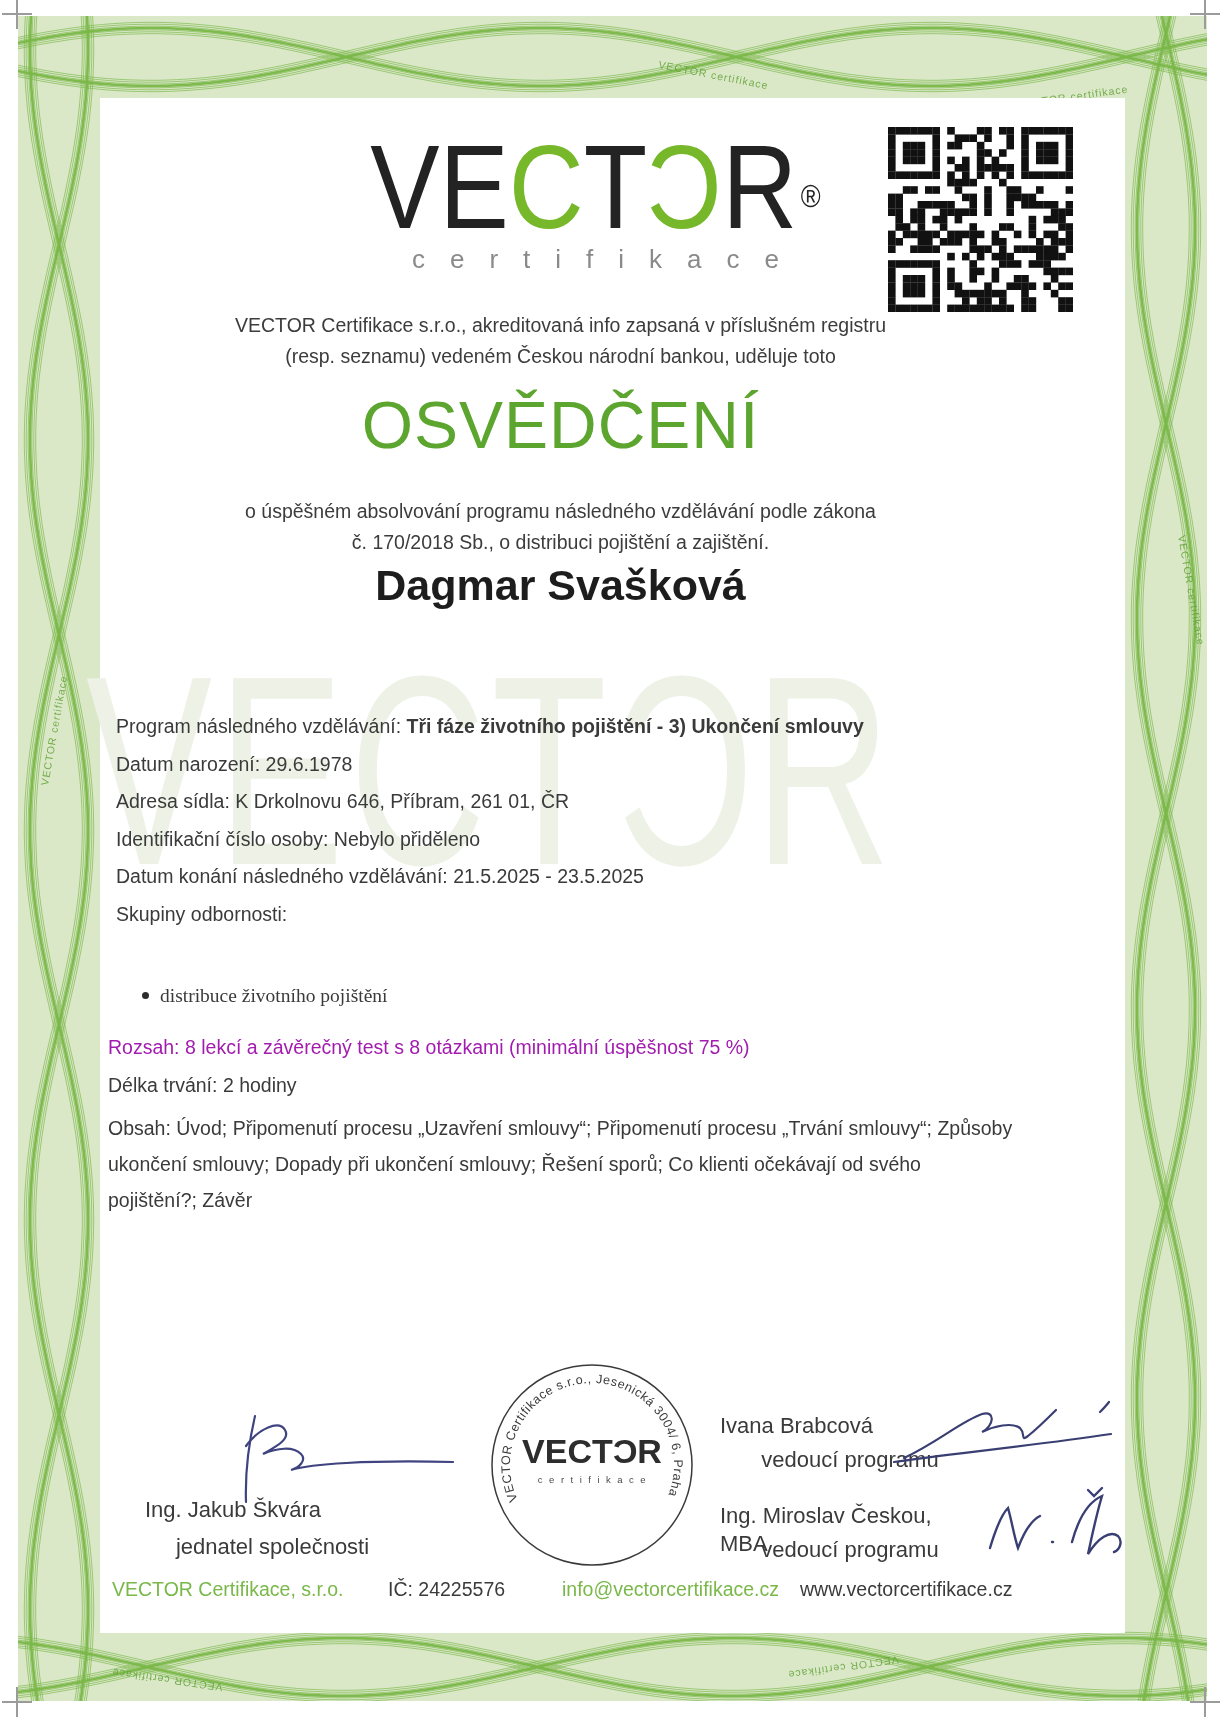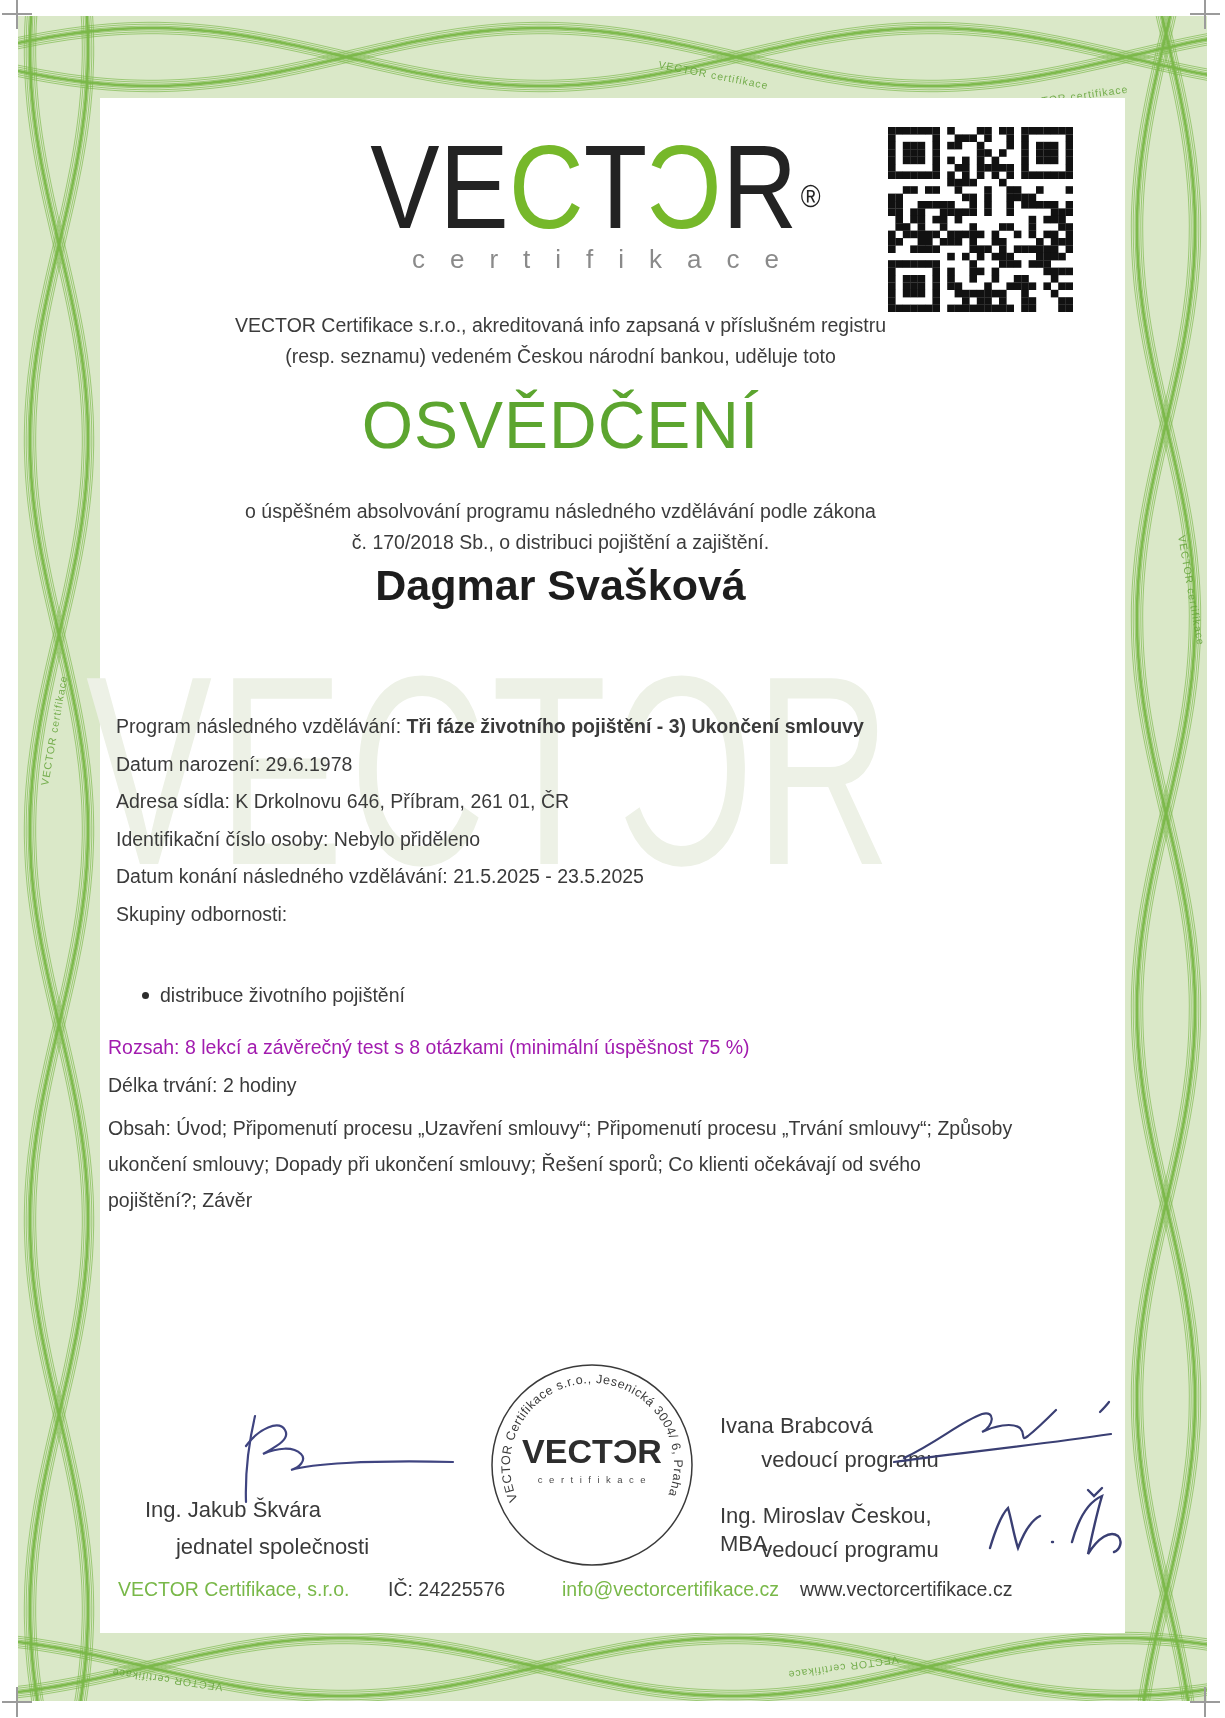--- a/index.html
+++ b/index.html
@@ -32,21 +32,21 @@
   .centered{width:100%;text-align:center;}
   .intro{position:absolute;top:212px;font-size:19.5px;line-height:31px;color:#3c3c3c;}
   .title{position:absolute;top:288px;font-size:66px;line-height:1.2;letter-spacing:1px;color:#5ca52f;font-weight:400;}
   .subtitle{position:absolute;top:398px;font-size:19.5px;line-height:31px;color:#3c3c3c;}
   .recipient{position:absolute;top:462px;font-size:43px;line-height:50px;font-weight:bold;color:#1d1d1d;}
   .details{position:absolute;top:612px;left:8px;width:905px;font-size:19.5px;color:#3a3a3a;}
   .dline{height:37.5px;line-height:23px;padding-top:5px;box-sizing:border-box;white-space:nowrap;}
   .dline .b{font-weight:bold;}
   .bullet{position:absolute;top:886px;left:0;font-size:19.5px;color:#3a3a3a;}
   .bullet .dot{position:absolute;left:34px;top:8px;width:7px;height:7px;border-radius:50%;background:#2d2d2d;}
-  .bullet .btxt{margin-left:52px;}
+  .bullet .btxt{margin-left:52px;font-family:Liberation Serif, serif;}
   .scope{position:absolute;top:938px;font-size:19.5px;color:#a21caf;}
   .duration{position:absolute;top:976px;font-size:19.5px;color:#3a3a3a;text-align:right;}
   .content-desc{position:absolute;top:1012px;width:905px;font-size:19.5px;line-height:36px;color:#3a3a3a;}
   
   .sig-svg{position:absolute;z-index:4;}
   .sig-name{position:absolute;z-index:4;text-align:left;font-size:22px;line-height:28px;color:#3a3a3a;}
   .sig-role{position:absolute;z-index:4;text-align:center;font-size:22px;line-height:28px;color:#3a3a3a;}
   .seal-wrap{position:absolute;left:489px;top:1362px;width:206px;height:206px;z-index:4;}
   .seal-logo{position:absolute;left:0;top:72px;width:100%;text-align:center;font-size:34px;font-weight:600;
              color:#2d2d2d;line-height:1;}
@@ -540,18 +540,18 @@
   <div class="sig-role" style="left:720px;top:1536px;width:260px">vedoucí programu</div>
   <svg class="sig-svg" style="left:980px;top:1484px" width="145" height="82" viewBox="0 0 145 82">
     <g fill="none" stroke="#3a3f73" stroke-width="2.4" stroke-linecap="round">
       <path d="M10 64 C16 44 22 30 28 24 C32 38 34 52 38 64 C44 48 52 36 60 32"></path>
       <path d="M72 58 L73 58"></path>
       <path d="M108 6 L114 12 L122 4"></path>
       <path d="M92 58 C98 36 108 18 122 12 C116 32 112 52 108 70 C118 54 130 46 138 52 C143 57 140 66 134 68"></path>
     </g>
   </svg>
 
-  <div class="footer-item f-green" style="left:118px">VECTOR Certifikace, s.r.o.</div>
+  <div class="footer-item f-green" style="left:112px">VECTOR Certifikace, s.r.o.</div>
   <div class="footer-item f-dark" style="left:388px">IČ: 24225576</div>
   <div class="footer-item f-green" style="left:562px">info@vectorcertifikace.cz</div>
   <div class="footer-item f-dark" style="left:800px">www.vectorcertifikace.cz</div>
 
 </div>
 
 </body></html>

